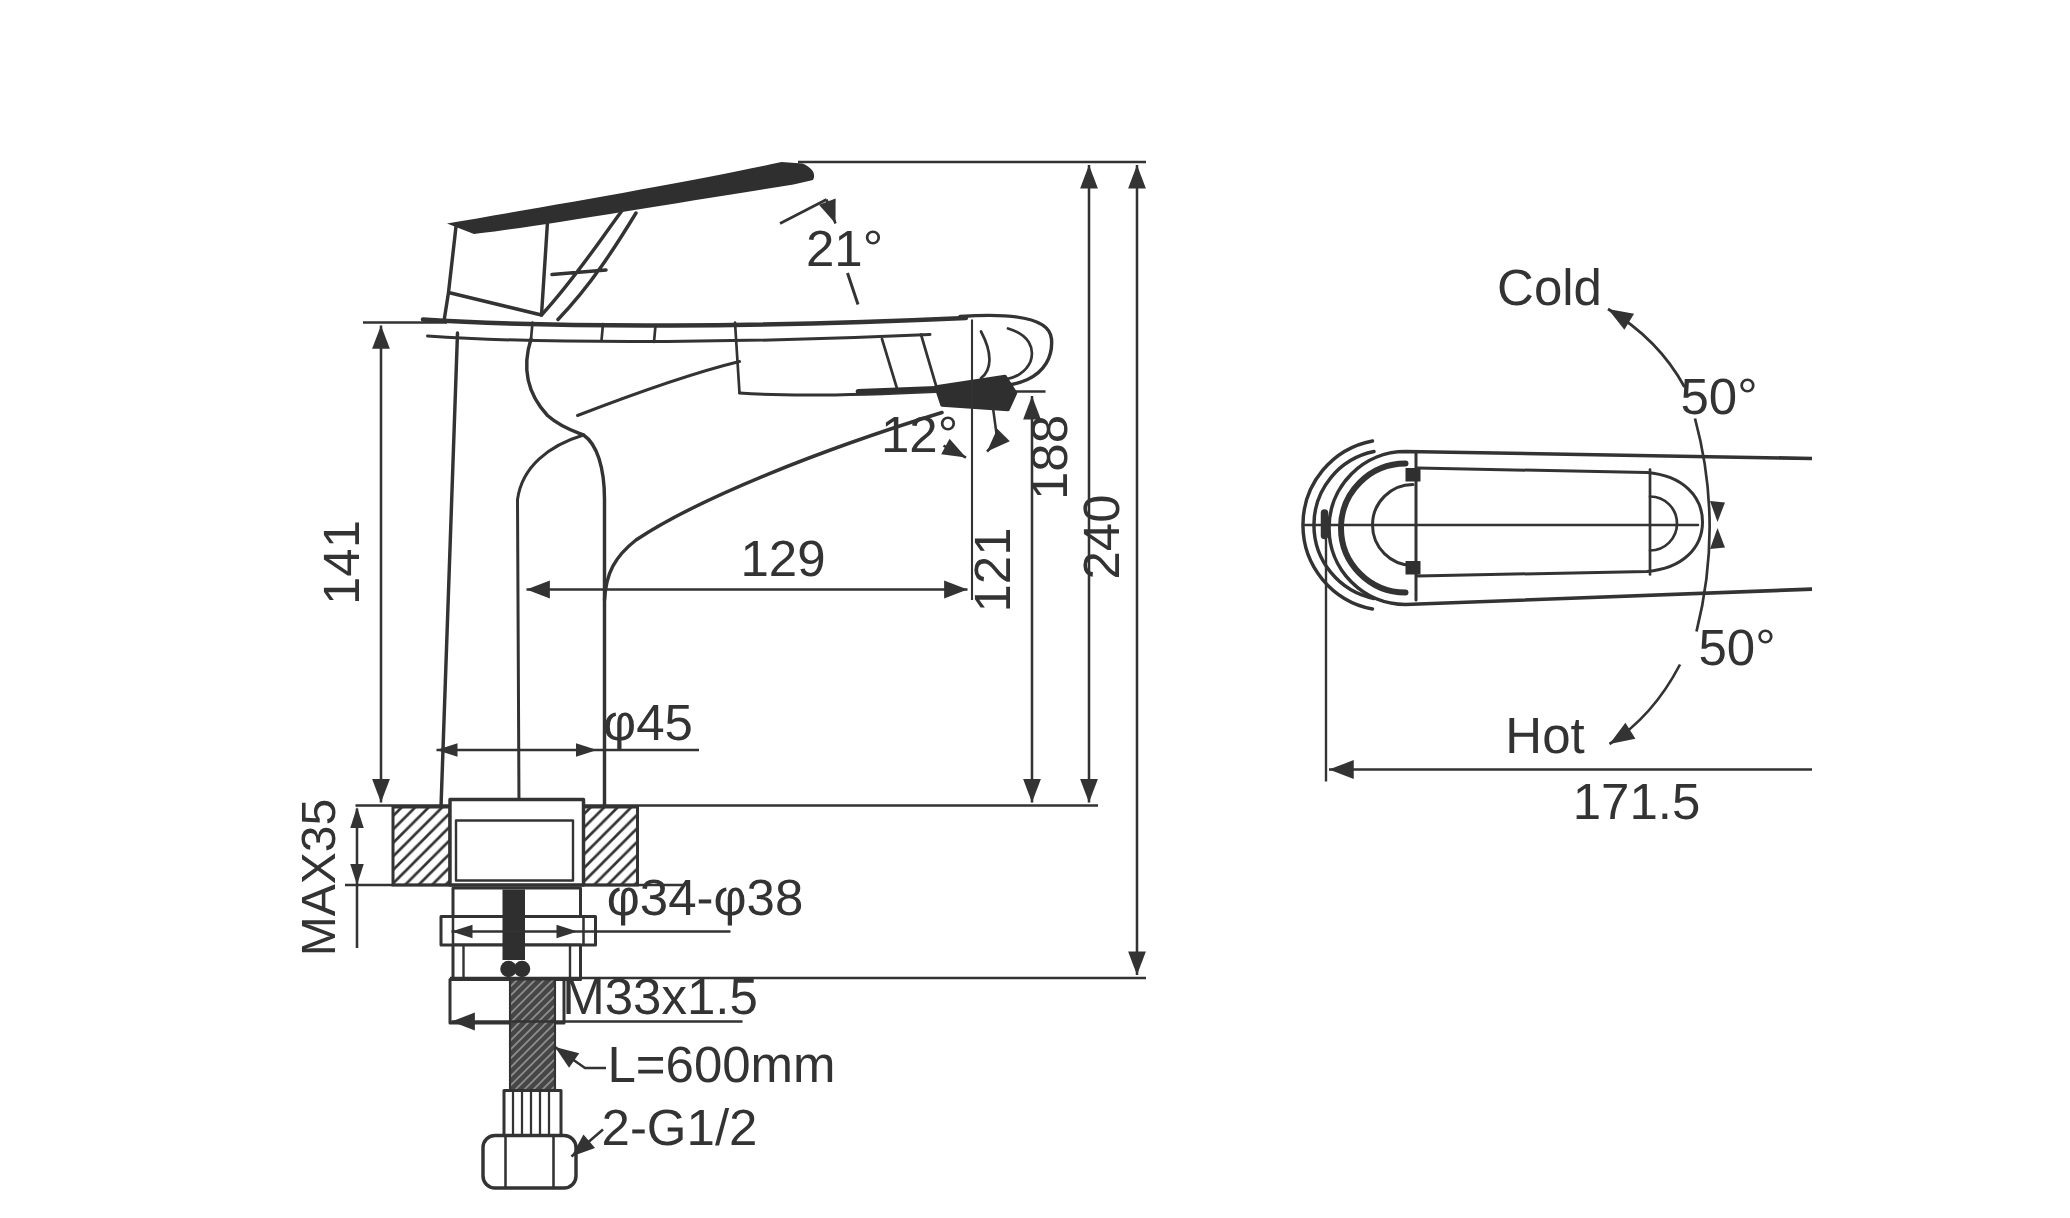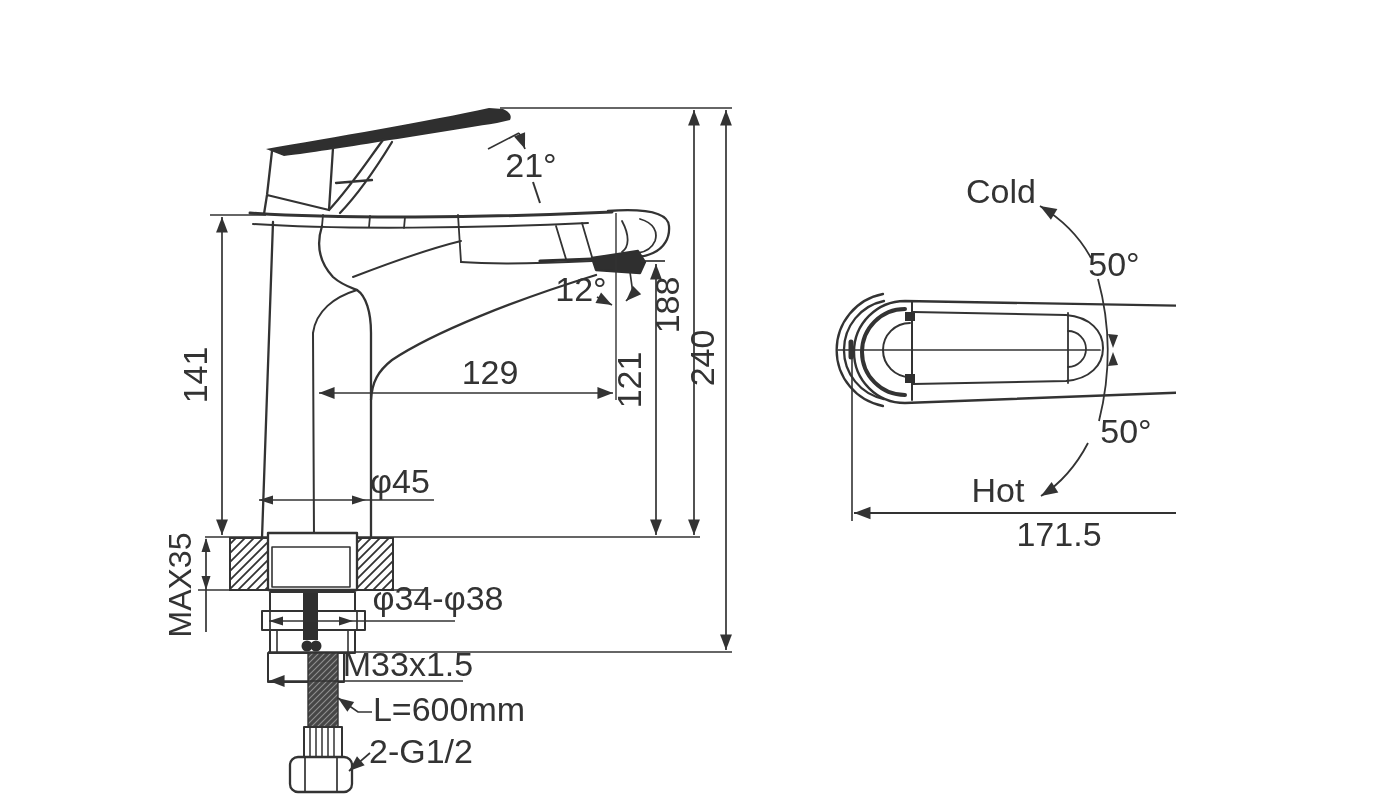--- a/index.html
+++ b/index.html
@@ -1,17 +1,17 @@
 <!DOCTYPE html>
 <html><head>
 <meta charset="utf-8">
 <style>
   html,body{margin:0;padding:0;background:#ffffff;}
   .stage{width:1176px;height:812px;position:relative;background:#fff;overflow:hidden;
-         font-family:"Liberation Sans","DejaVu Sans",sans-serif;}
+         font-family:"Liberation Sans","DejaVu Sans",sans-serif;padding-left:32px;}
   svg{display:block;}
   text{fill:#333333;font-family:"Liberation Sans","DejaVu Sans",sans-serif;}
   .dimtxt{font-size:34px;}
   .dimtxt-s{font-size:32px;}
 </style>
 </head>
 <body>
 
 <div class="stage">
 <svg width="1380" height="812" viewBox="0 0 1380 812">

